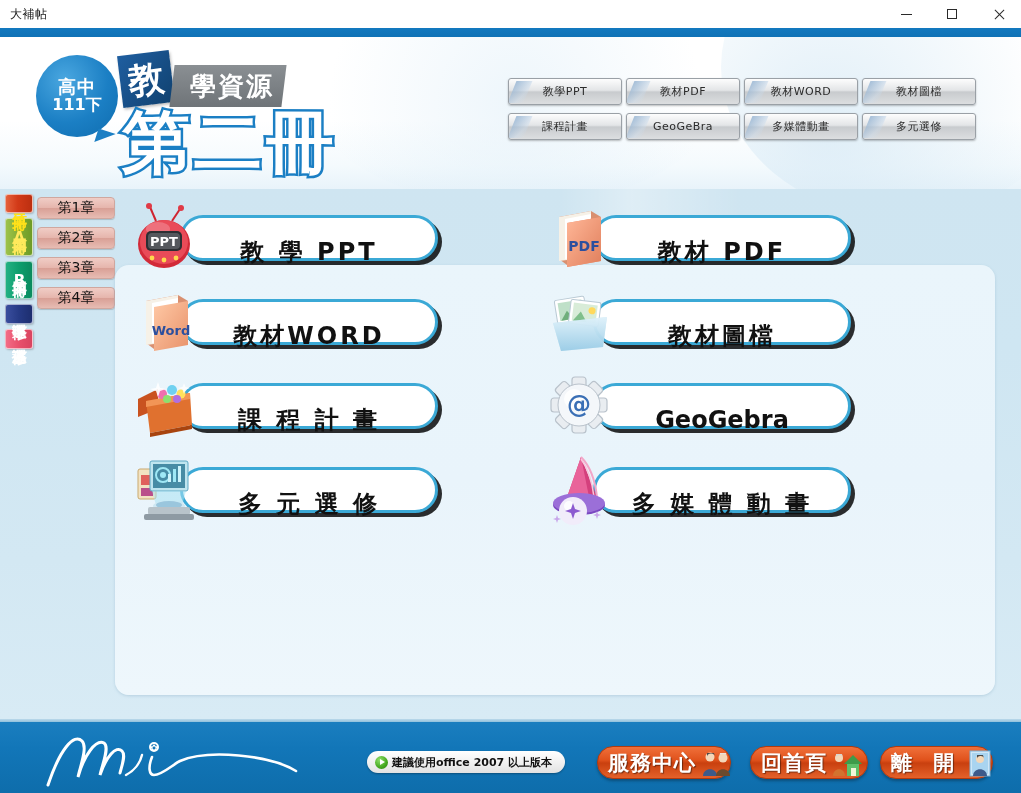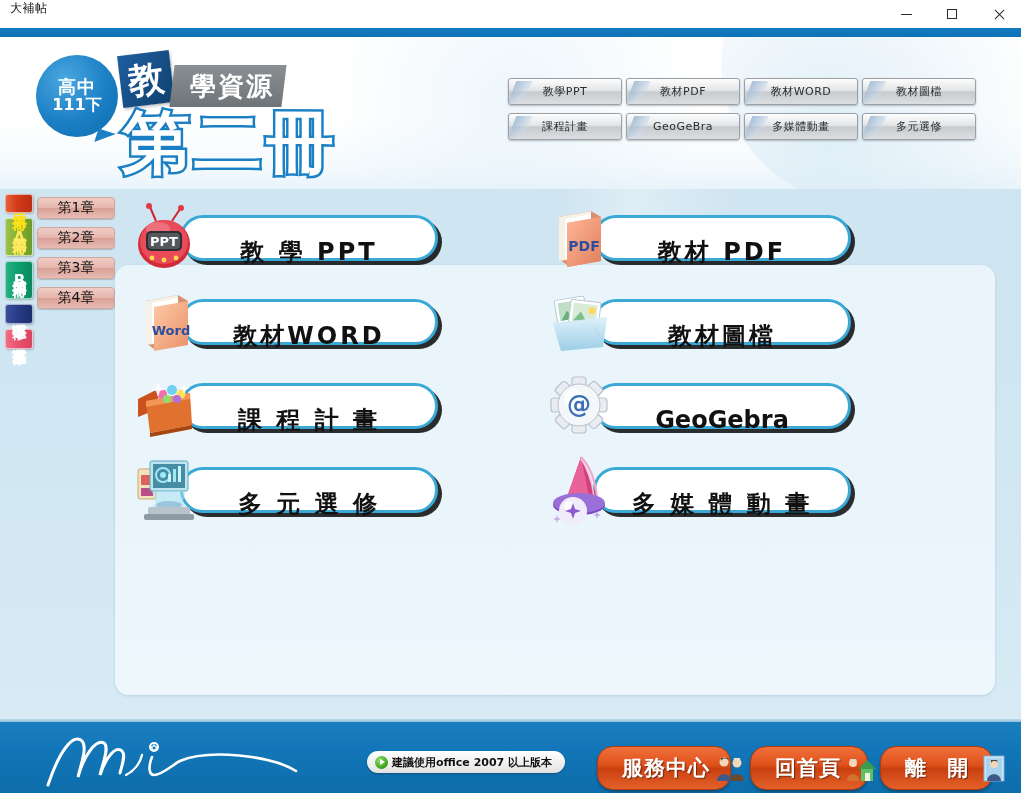--- a/index.html
+++ b/index.html
@@ -8,21 +8,21 @@
     width: 1021px; height: 793px;
     font-family: "DejaVu Sans", "Liberation Sans", sans-serif;
     overflow: hidden;
     background: #ffffff;
   }
 
   
   #titlebar {
     position: absolute; top: 0; left: 0; width: 1021px; height: 28px;
     background: #ffffff;
-    display: flex; align-items: flex-start;
+    display: flex; align-items: center;
   }
   #titlebar .tb-title {
     font-size: 12px; color: #202020; padding-left: 10px;
     letter-spacing: .5px; white-space: nowrap;
   }
   #win-controls { margin-left: auto; display: flex; height: 28px; }
   #win-controls .wc {
     width: 46px; height: 28px; display: flex; align-items: center;
     justify-content: center; font-size: 13px; color: #2a2a2a; cursor: default;
   }
@@ -243,25 +243,25 @@
     content:""; position:absolute; left:5px; top:3.3px;
     border-left:5px solid #fff; border-top:3.3px solid transparent;
     border-bottom:3.3px solid transparent;
   }
   #office-note .onote-text {
     font-size:11px; color:#111; font-weight:bold; white-space:nowrap;
     letter-spacing:0px;
   }
 
   .fbtn {
-    position:absolute; top:746px; height:44px; border-radius:16px;
+    position:absolute; top:746px; height:33px; border-radius:16px;
     background: linear-gradient(180deg,#f0703a 0%,#e0521c 42%,#c9400f 52%,#e4612a 100%);
     border:1px solid #b33a0d;
     box-shadow: 0 2px 3px rgba(0,0,0,.3);
-    display:flex; align-items:center; padding:0 24px; cursor:pointer;
+    display:flex; align-items:center; padding:0 10px; cursor:pointer;
   }
   .fbtn .fl {
     font-size:21px; font-weight:bold; color:#ffffff; letter-spacing:1px;
     text-shadow: 1px 1px 1px rgba(0,0,0,.45);
     white-space:nowrap;
   }
   .fbtn .ficon { width:30px; height:28px; margin-left:5px; }
   #fbtn-service { left:597px; width:134px; }
   #fbtn-home    { left:750px; width:118px; }
   #fbtn-exit    { left:880px; width:113px; }

